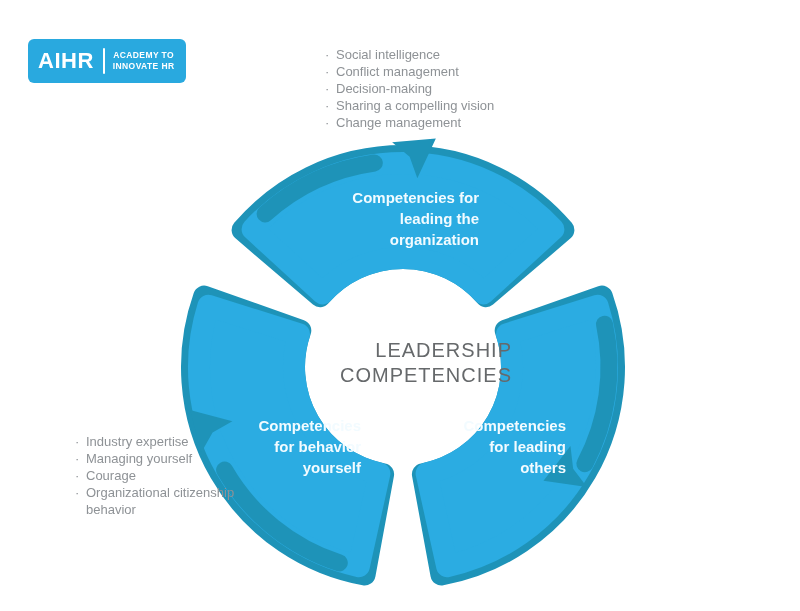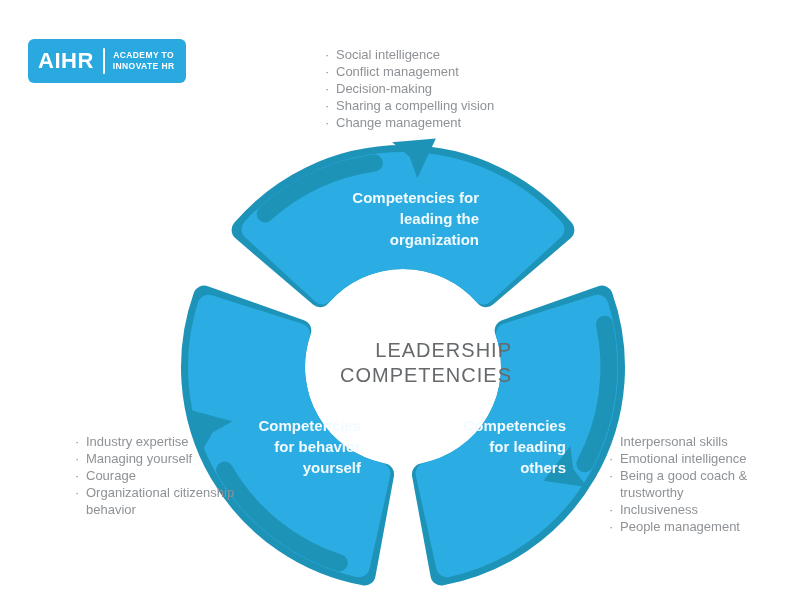--- a/index.html
+++ b/index.html
@@ -116,21 +116,14 @@
       <li>Decision-making</li>
       <li>Sharing a compelling vision</li>
       <li>Change management</li>
     </ul>
   <ul class="bullets yourself-list">
       <li>Industry expertise</li>
       <li>Managing yourself</li>
       <li>Courage</li>
       <li>Organizational citizenship behavior</li>
     </ul>
-  <ul class="bullets others-list">
-      <li>Interpersonal skills</li>
-      <li>Emotional intelligence</li>
-      <li>Being a good coach &amp; trustworthy</li>
-      <li>Inclusiveness</li>
-      <li>People management</li>
-    </ul>
 
 </div>
 
 </body></html>

